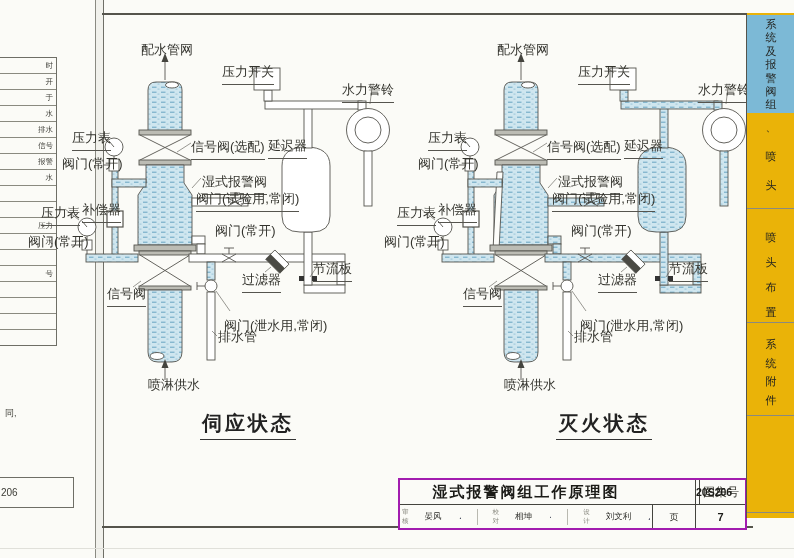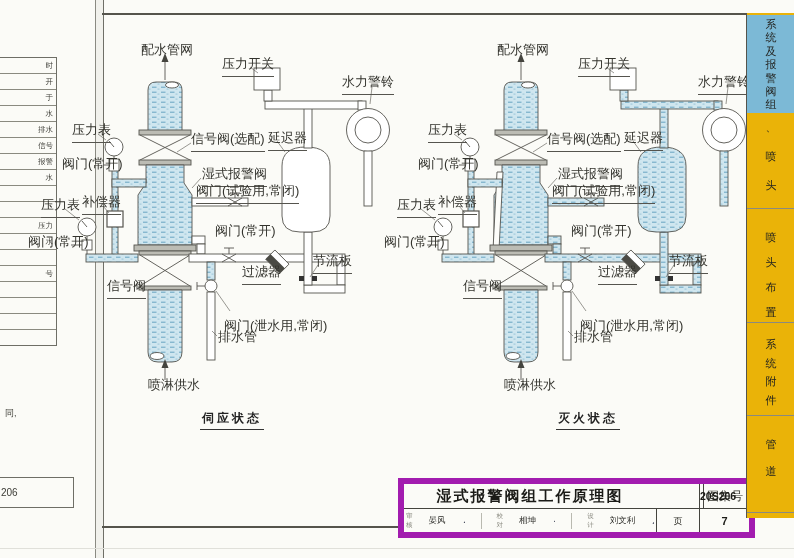--- a/index.html
+++ b/index.html
@@ -19,34 +19,34 @@
            border-left:1.5px solid #8a8a82;border-right:1.5px solid #6f6f67;background:#f1f1ec;}
   
   .frame-top{position:absolute;left:102px;top:13px;width:651px;height:0;border-top:2px solid #55544c;}
   .frame-bottom{position:absolute;left:102px;top:526px;width:651px;height:0;border-top:2px solid #55544c;}
   .page-edge-bottom{position:absolute;left:0;top:548px;width:794px;border-top:1px solid #e0e0da;}
   
   .diagram{position:absolute;top:40px;width:370px;height:440px;}
   #diag-left{left:25px;} #diag-right{left:381px;}
   .diagram svg{position:absolute;left:0;top:0;}
   .L{position:absolute;font-size:13px;line-height:8.5px;white-space:nowrap;color:#33332d;}
-  .u{border-bottom:0.8px solid #55544e;padding-bottom:7px;}
-  .caption{position:absolute;left:175px;top:370px;font-size:12px;font-weight:bold;
+  .u{border-bottom:0.8px solid #55544e;padding-bottom:7px;margin-top:8px;}
+  .caption{position:absolute;left:175px;top:370px;font-size:20px;font-weight:bold;
            letter-spacing:3px;color:#222;border-bottom:1.5px solid #333;padding:0 2px 2px 2px;}
   
   .p-dist{left:116px;top:6px;}   .p-psw{left:197px;top:20px;}  .p-bell{left:317px;top:38px;}
   .p-sigopt{left:166px;top:95px;}.p-delay{left:243px;top:94px;}.p-wet{left:177px;top:130px;}
   .p-test{left:171px;top:147px;} .p-g1{left:47px;top:86px;}    .p-v1{left:37px;top:120px;}
   .p-comp{left:57px;top:158px;}  .p-g2{left:16px;top:161px;}   .p-v2{left:3px;top:198px;}
   .p-v3{left:190px;top:187px;}   .p-filt{left:217px;top:228px;}.p-thr{left:288px;top:217px;}
   .p-sig{left:82px;top:242px;}   .p-dv{left:199px;top:282px;}  .p-dp{left:193px;top:293px;}
   .p-sup{left:123px;top:341px;}
   
   .tblock{position:absolute;left:398px;top:478px;width:345px;height:48px;
-          border:6px solid #a21caf;background:#fbfbf7;}
+          border:2px solid #a21caf;background:#fbfbf7;}
   .tb-cell{position:absolute;box-sizing:border-box;}
   .tb-title{left:0;top:0;width:252px;height:24px;font-size:15px;font-weight:bold;
             letter-spacing:2px;text-align:center;line-height:24px;color:#1b1b17;}
   .tb-al{left:252px;top:0;width:43px;height:24px;border-left:1px solid #44443e;
          font-size:12px;text-align:center;line-height:24px;color:#33332d;margin-left:47px;}
   .tb-an{left:295px;top:0;width:50px;height:24px;border-left:1px solid #44443e;
          font-size:10.5px;font-weight:bold;line-height:24px;color:#1b1b17;}
   .tb-row2{left:0;top:24px;width:252px;height:24px;border-top:1px solid #44443e;
            display:flex;align-items:center;padding:0 2px;gap:16px;}
   .tb-pl{left:252px;top:24px;width:43px;height:24px;border-top:1px solid #44443e;
@@ -386,19 +386,16 @@
     </div>
     <div class="sb-div" style="top:195px;"></div>
     <div class="tab" style="top:212px;">
       <div class="tab-inner" style="line-height:25px;">喷头布置</div>
     </div>
     <div class="sb-div" style="top:309px;"></div>
     <div class="tab" style="top:322px;">
       <div class="tab-inner" style="line-height:18.5px;font-family:Liberation Serif, serif;">系统附件</div>
     </div>
     <div class="sb-div" style="top:402px;"></div>
-    <div class="tab" style="top:418px;">
-      <div class="tab-inner" style="line-height:27px;">管道</div>
-    </div>
     <div class="sb-div" style="top:499px;"></div>
   </div>
 
 </div>
 
 </body></html>

